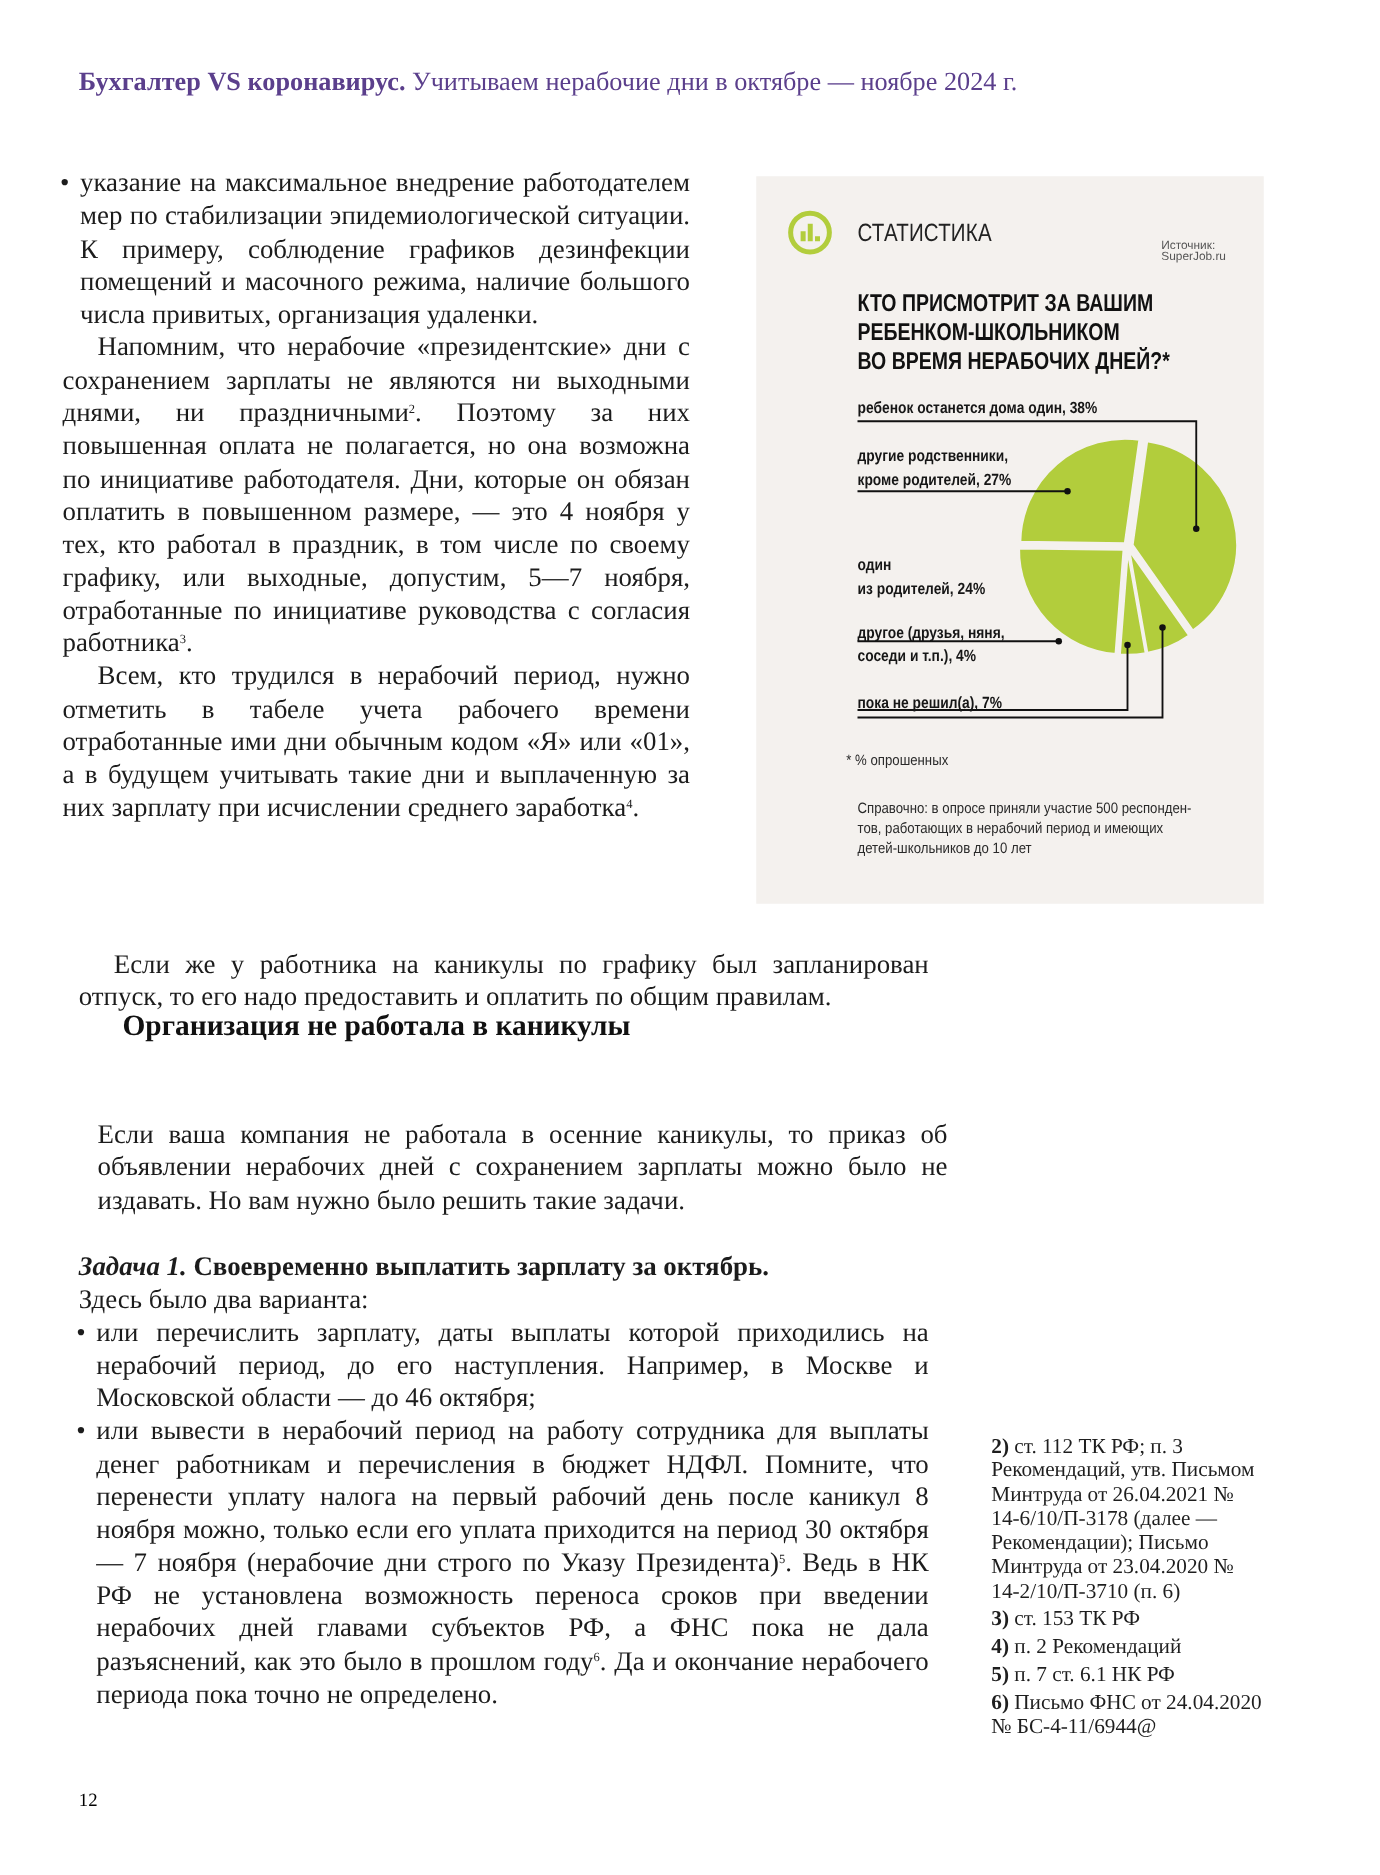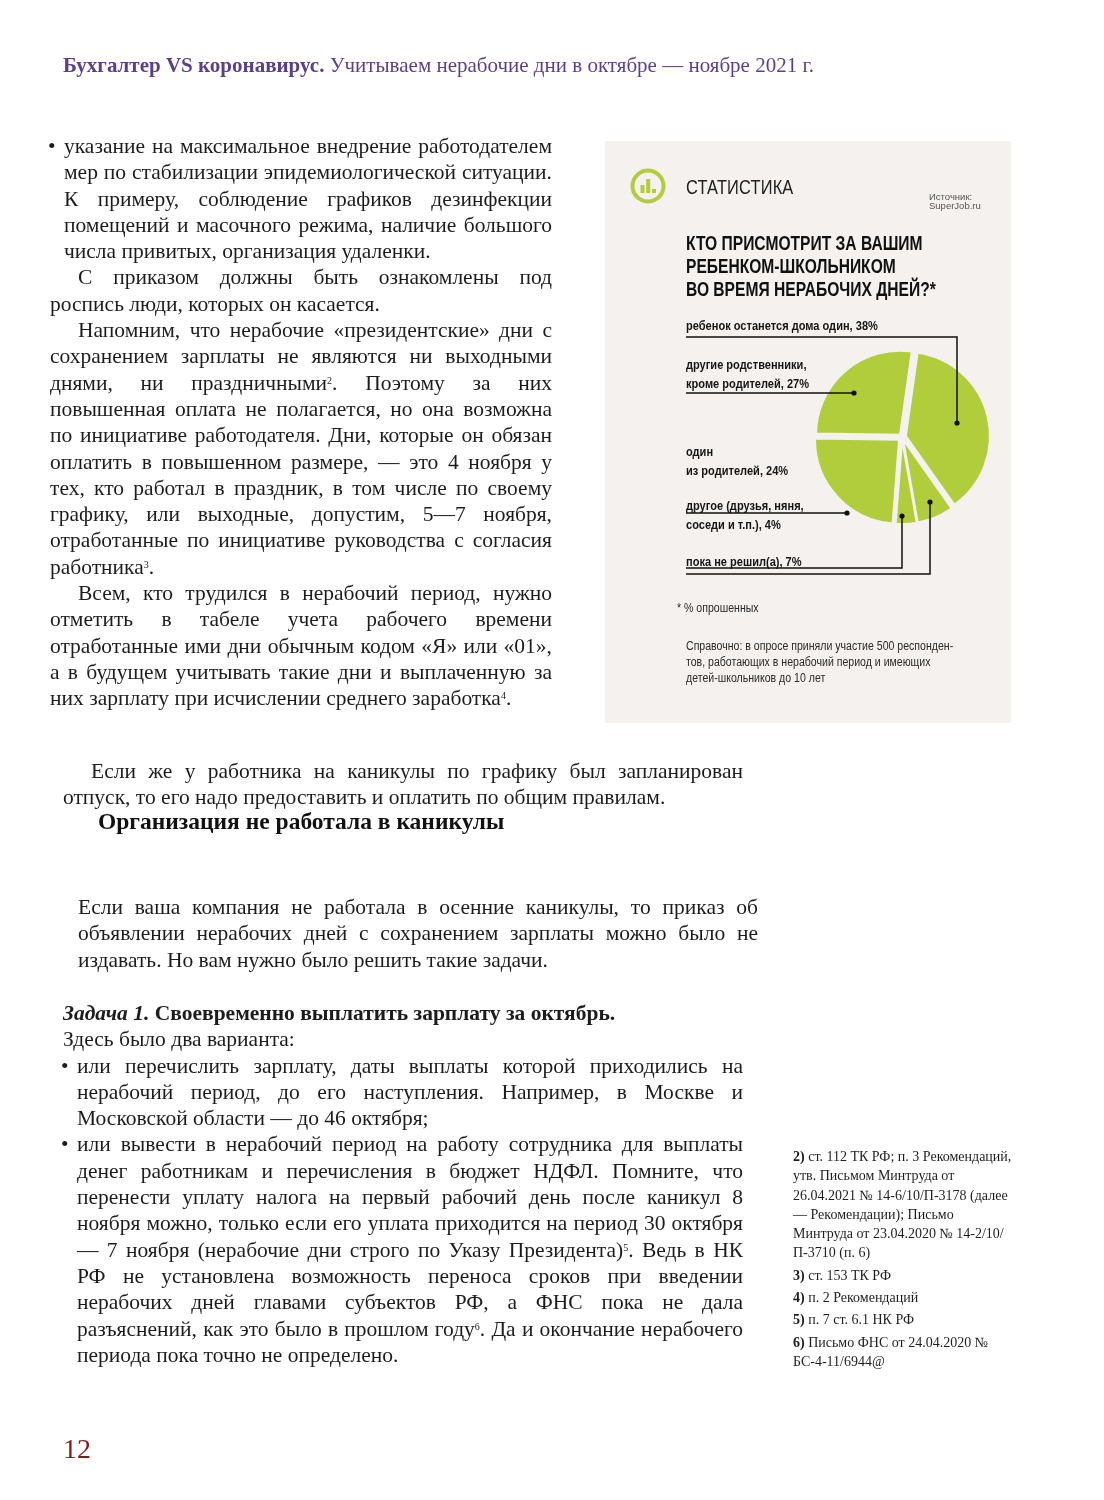--- a/index.html
+++ b/index.html
@@ -16,35 +16,34 @@
   .task { font-weight: bold; }
   .task i { font-style: italic; }
   .sidebar-box { position: absolute; left: 605px; top: 141px; width: 406px; height: 582px; background: #f4f1ee; }
   .stat-icon { position: absolute; left: 630px; top: 168px; width: 36px; height: 36px; }
   .stat-title { position: absolute; left: 686px; top: 176px; font-family: "Liberation Sans", sans-serif; font-size: 20px; color: #222; letter-spacing: 0.2px; transform: scaleX(0.82); transform-origin: left; }
   .source { position: absolute; left: 929px; top: 180px; font-family: "Liberation Sans", sans-serif; font-size: 9.5px; line-height: 9px; color: #555; margin-top: 12px; }
   .question { position: absolute; left: 686px; top: 232px; font-family: "Liberation Sans", sans-serif; font-weight: bold; font-size: 19.5px; line-height: 23px; color: #111; transform: scaleX(0.8); transform-origin: left; white-space: nowrap; }
   .chart-label { position: absolute; font-family: "Liberation Sans", sans-serif; font-weight: bold; font-size: 13px; line-height: 19px; color: #161616; transform: scaleX(0.85); transform-origin: left; white-space: nowrap; }
   .note { position: absolute; font-family: "Liberation Sans", sans-serif; font-size: 12px; line-height: 16px; color: #2a2a2a; transform: scaleX(0.88); transform-origin: left; white-space: nowrap; }
   svg.pie { position: absolute; left: 605px; top: 141px; }
-  .footnotes { position: absolute; left: 793px; top: 1147px; font-family: "Liberation Serif", serif; font-size: 14px; line-height: 19.3px; color: #1e1e1e; width: 220px; }
+  .footnotes { position: absolute; left: 793px; top: 1147px; font-family: "Liberation Serif", serif; font-size: 17px; line-height: 19.3px; color: #1e1e1e; width: 220px; }
   .fn { margin: 0 0 3px 0; }
   .fn b { font-weight: bold; }
-  .page-number { position: absolute; left: 63px; top: 1433px; font-family: "Liberation Serif", serif; font-size: 28px; color: #7f1d1d; }
+  .page-number { position: absolute; left: 63px; top: 1433px; font-family: "Liberation Serif", serif; font-size: 15px; color: #000000; }
 </style>
 </head>
 <body>
 
 <div class="header">
-  <b>Бухгалтер VS коронавирус.</b><span> Учитываем нерабочие дни в октябре — ноябре 2021 г.</span>
+  <b>Бухгалтер VS коронавирус.</b><span> Учитываем нерабочие дни в октябре — ноябре 2024 г.</span>
 </div>
 
 <div class="col" style="left:50px; top:133px; width:502px;">
   <p class="bullet">указание на максимальное внедрение работодателем мер по стабилизации эпидемиологической ситуации. К примеру, соблюдение графиков дезинфекции помещений и масочного режима, наличие большого числа привитых, организация удаленки.</p>
-  <p class="p indent">С приказом должны быть ознакомлены под роспись люди, которых он касается.</p>
   <p class="p indent"><span>Напомним, что нерабочие «президентские» дни с сохранением зарплаты не являются ни выходными днями, ни праздничными</span><sup>2</sup><span>. Поэтому за них повышенная оплата не полагается, но она возможна по инициативе работодателя. Дни, которые он обязан оплатить в повышенном размере, — это 4 ноября у тех, кто работал в праздник, в том числе по своему графику, или выходные, допустим, 5—7 ноября, отработанные по инициативе руководства с согласия работника</span><sup>3</sup><span>.</span></p>
   <p class="p indent"><span>Всем, кто трудился в нерабочий период, нужно отметить в табеле учета рабочего времени отработанные ими дни обычным кодом «Я» или «01», а в будущем учитывать такие дни и выплаченную за них зарплату при исчислении среднего заработка</span><sup>4</sup><span>.</span></p>
 </div>
 
 <div class="col" style="left:63px; top:758px; width:680px;">
   <p class="p indent">Если же у работника на каникулы по графику был запланирован отпуск, то его надо предоставить и оплатить по общим правилам.</p>
 </div>
 
 <div class="h2">Организация не работала в каникулы</div>
 

